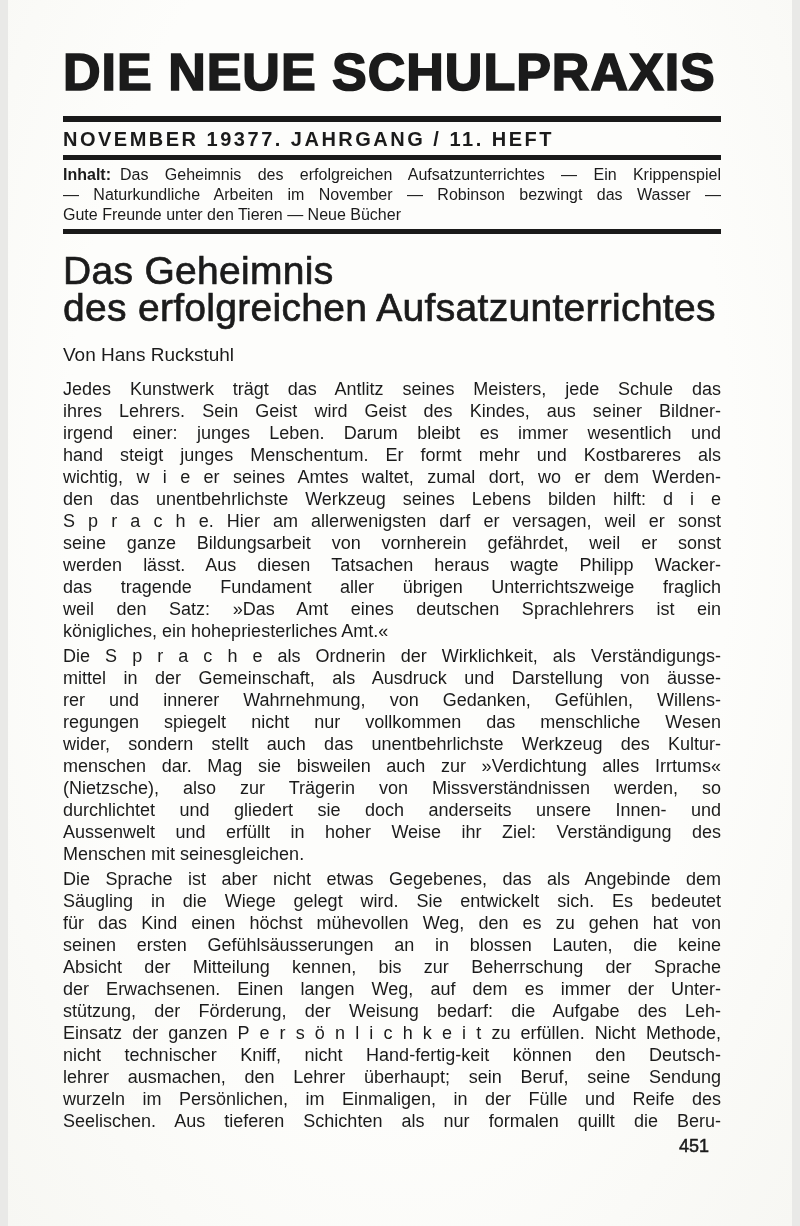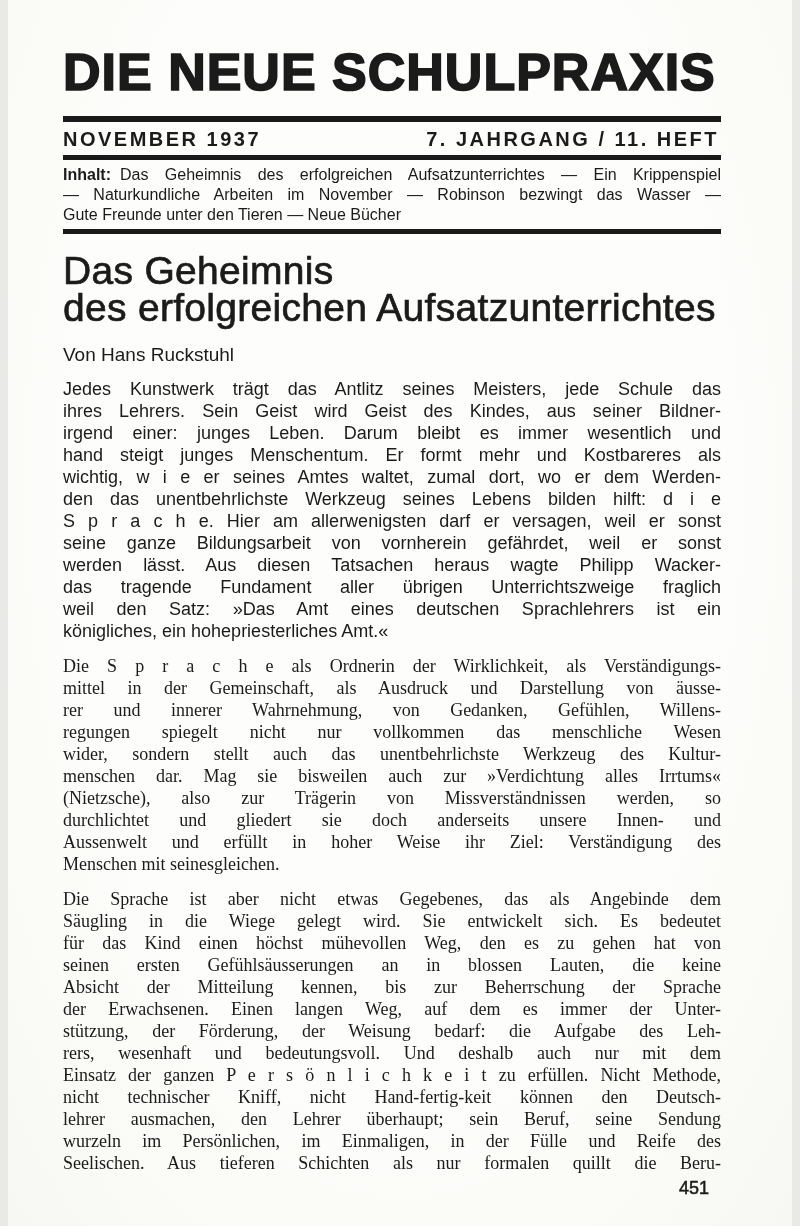--- a/index.html
+++ b/index.html
@@ -33,21 +33,20 @@
     -webkit-text-stroke: 1.7px #1b1b1b;
     white-space: nowrap;
   }
   .rule {
     background: #1a1a1a;
     height: 5px;
   }
   .rule-top { margin-top: 16px; height: 6px; }
   .issue-row {
     display: flex;
-    justify-content: space-between;
     align-items: baseline;
     padding: 5px 2px 4px 0;
     font-size: 20px;
     line-height: 24px;
     font-weight: 700;
     letter-spacing: 2.5px;
   }
   .toc {
     padding: 5px 0 4px 0;
     font-size: 16px;
@@ -74,21 +73,21 @@
   .byline {
     margin-top: 17px;
     font-size: 19px;
     line-height: 24px;
   }
   .body-text {
     margin-top: 11px;
     font-size: 18px;
     line-height: 22px;
   }
-  .para + .para { margin-top: 13px; font-family: Liberation Serif, serif; }
+  .para + .para { margin-top: 3px; }
   .line {
     text-align: justify;
     text-align-last: justify;
     overflow: hidden;
   }
   .line.last { text-align-last: left; }
   .page-number {
     margin-top: 4px;
     padding-right: 12px;
     text-align: right;
@@ -159,21 +158,20 @@
           <div class="line last">Menschen mit seinesgleichen.</div>
         </div>
         <div class="para">
           <div class="line">Die Sprache ist aber nicht etwas Gegebenes, das als Angebinde dem</div>
           <div class="line">Säugling in die Wiege gelegt wird. Sie entwickelt sich. Es bedeutet</div>
           <div class="line">für das Kind einen höchst mühevollen Weg, den es zu gehen hat von</div>
           <div class="line">seinen ersten Gefühlsäusserungen an in blossen Lauten, die keine</div>
           <div class="line">Absicht der Mitteilung kennen, bis zur Beherrschung der Sprache</div>
           <div class="line">der Erwachsenen. Einen langen Weg, auf dem es immer der Unter-</div>
           <div class="line">stützung, der Förderung, der Weisung bedarf: die Aufgabe des Leh-</div>
-          <div class="line">rers, wesenhaft und bedeutungsvoll. Und deshalb auch nur mit dem</div>
           <div class="line">Einsatz der ganzen P e r s ö n l i c h k e i t zu erfüllen. Nicht Methode,</div>
           <div class="line">nicht technischer Kniff, nicht Hand-fertig-keit können den Deutsch-</div>
           <div class="line">lehrer ausmachen, den Lehrer überhaupt; sein Beruf, seine Sendung</div>
           <div class="line">wurzeln im Persönlichen, im Einmaligen, in der Fülle und Reife des</div>
           <div class="line">Seelischen. Aus tieferen Schichten als nur formalen quillt die Beru-</div>
         </div>
       </div>
 
     <div class="page-number">451</div>
   </div>

